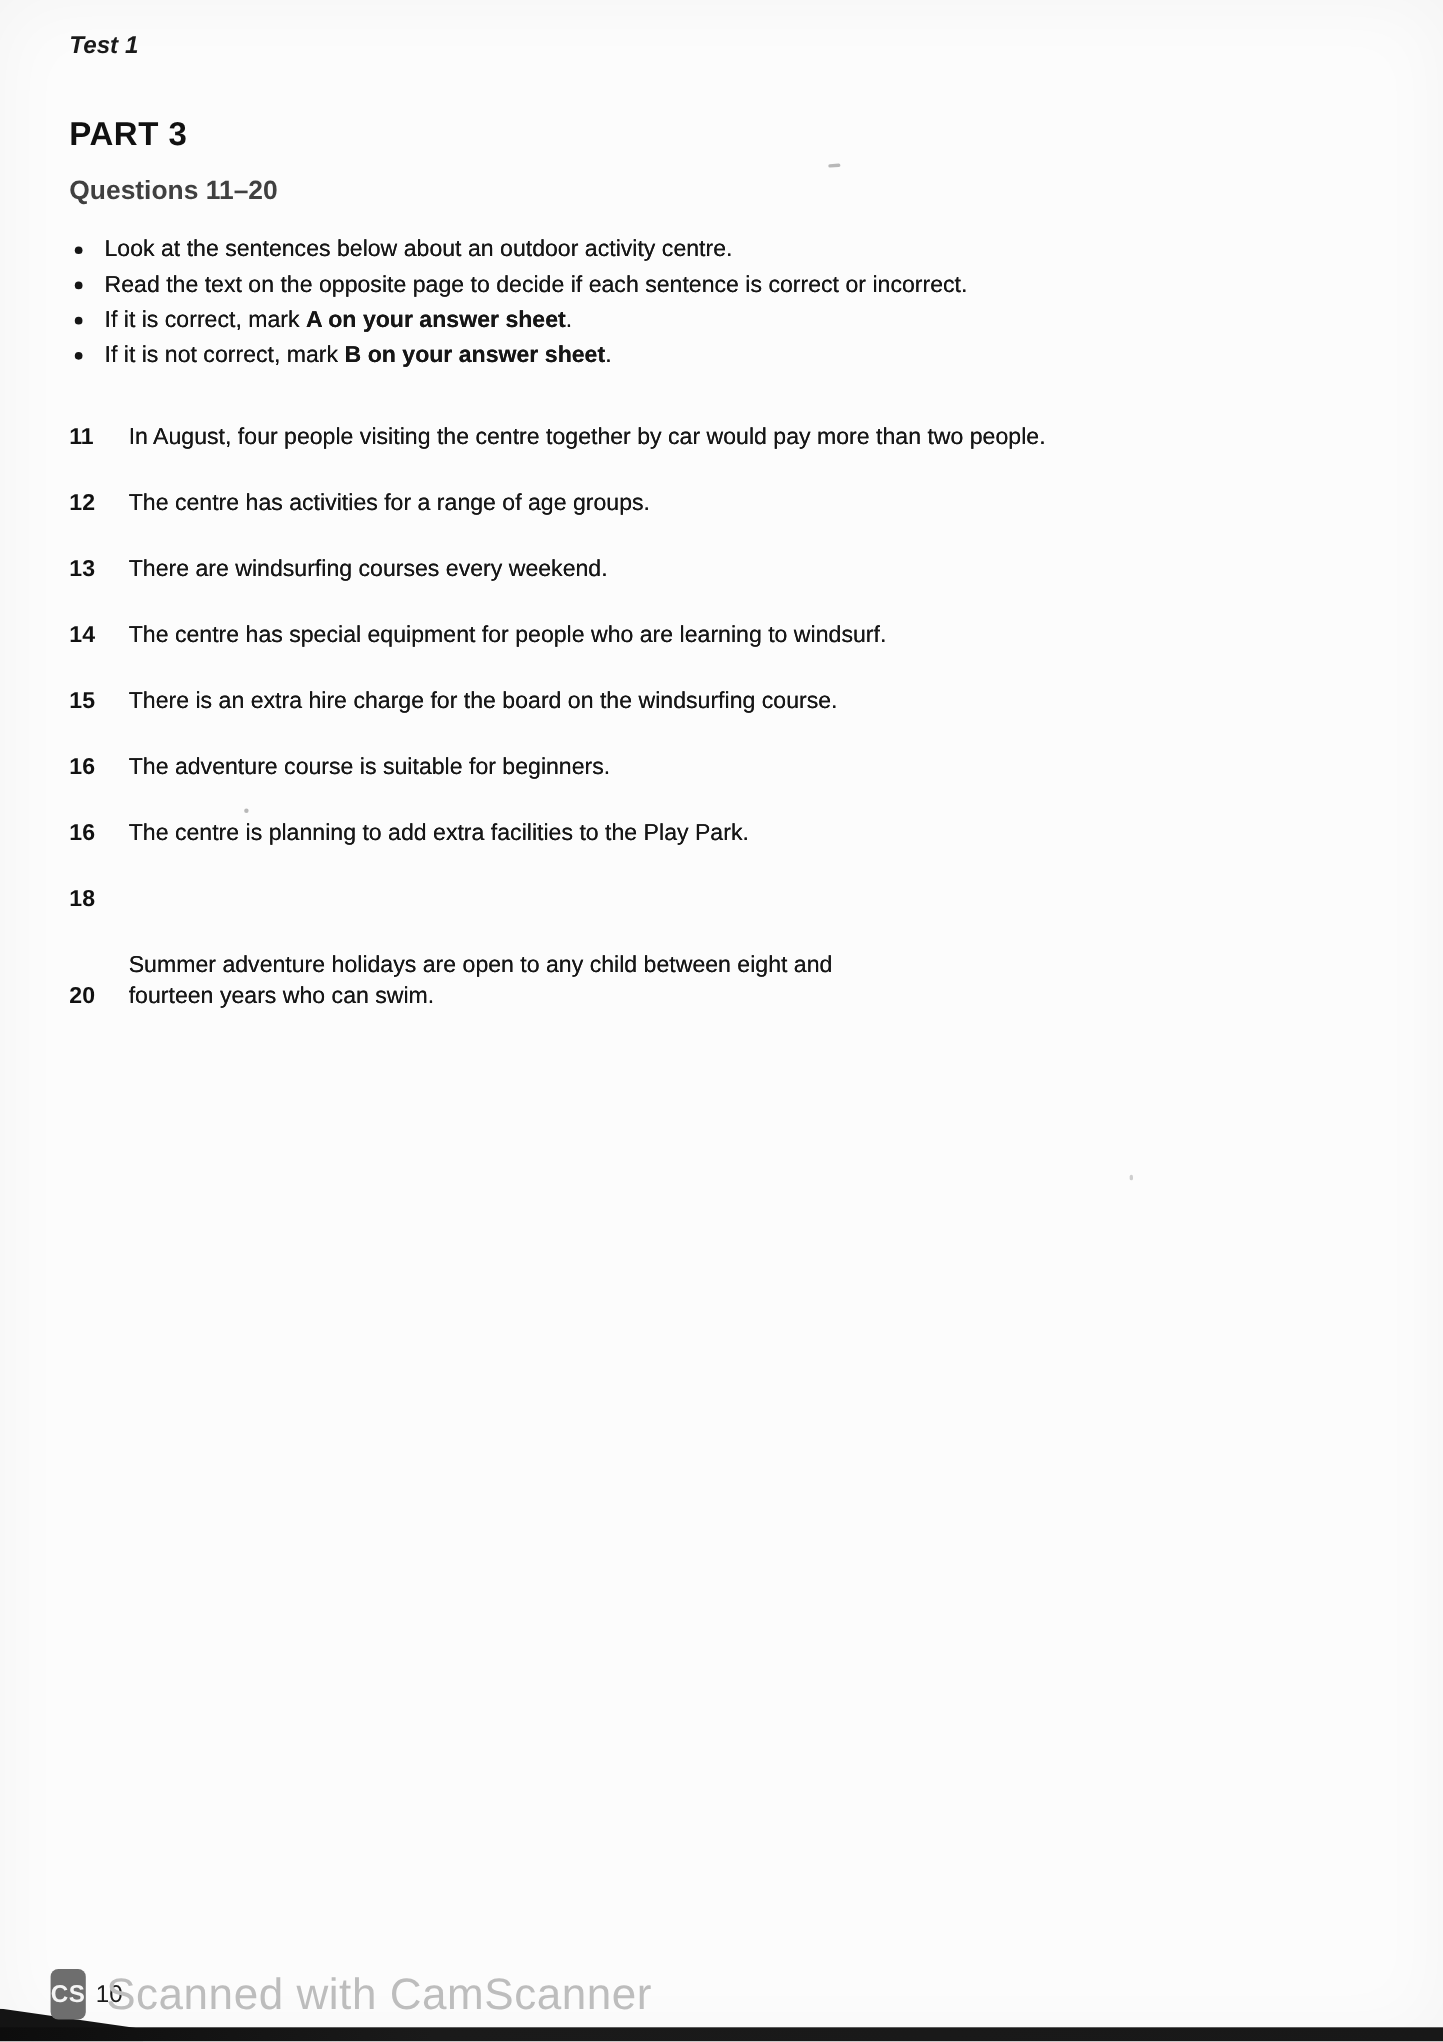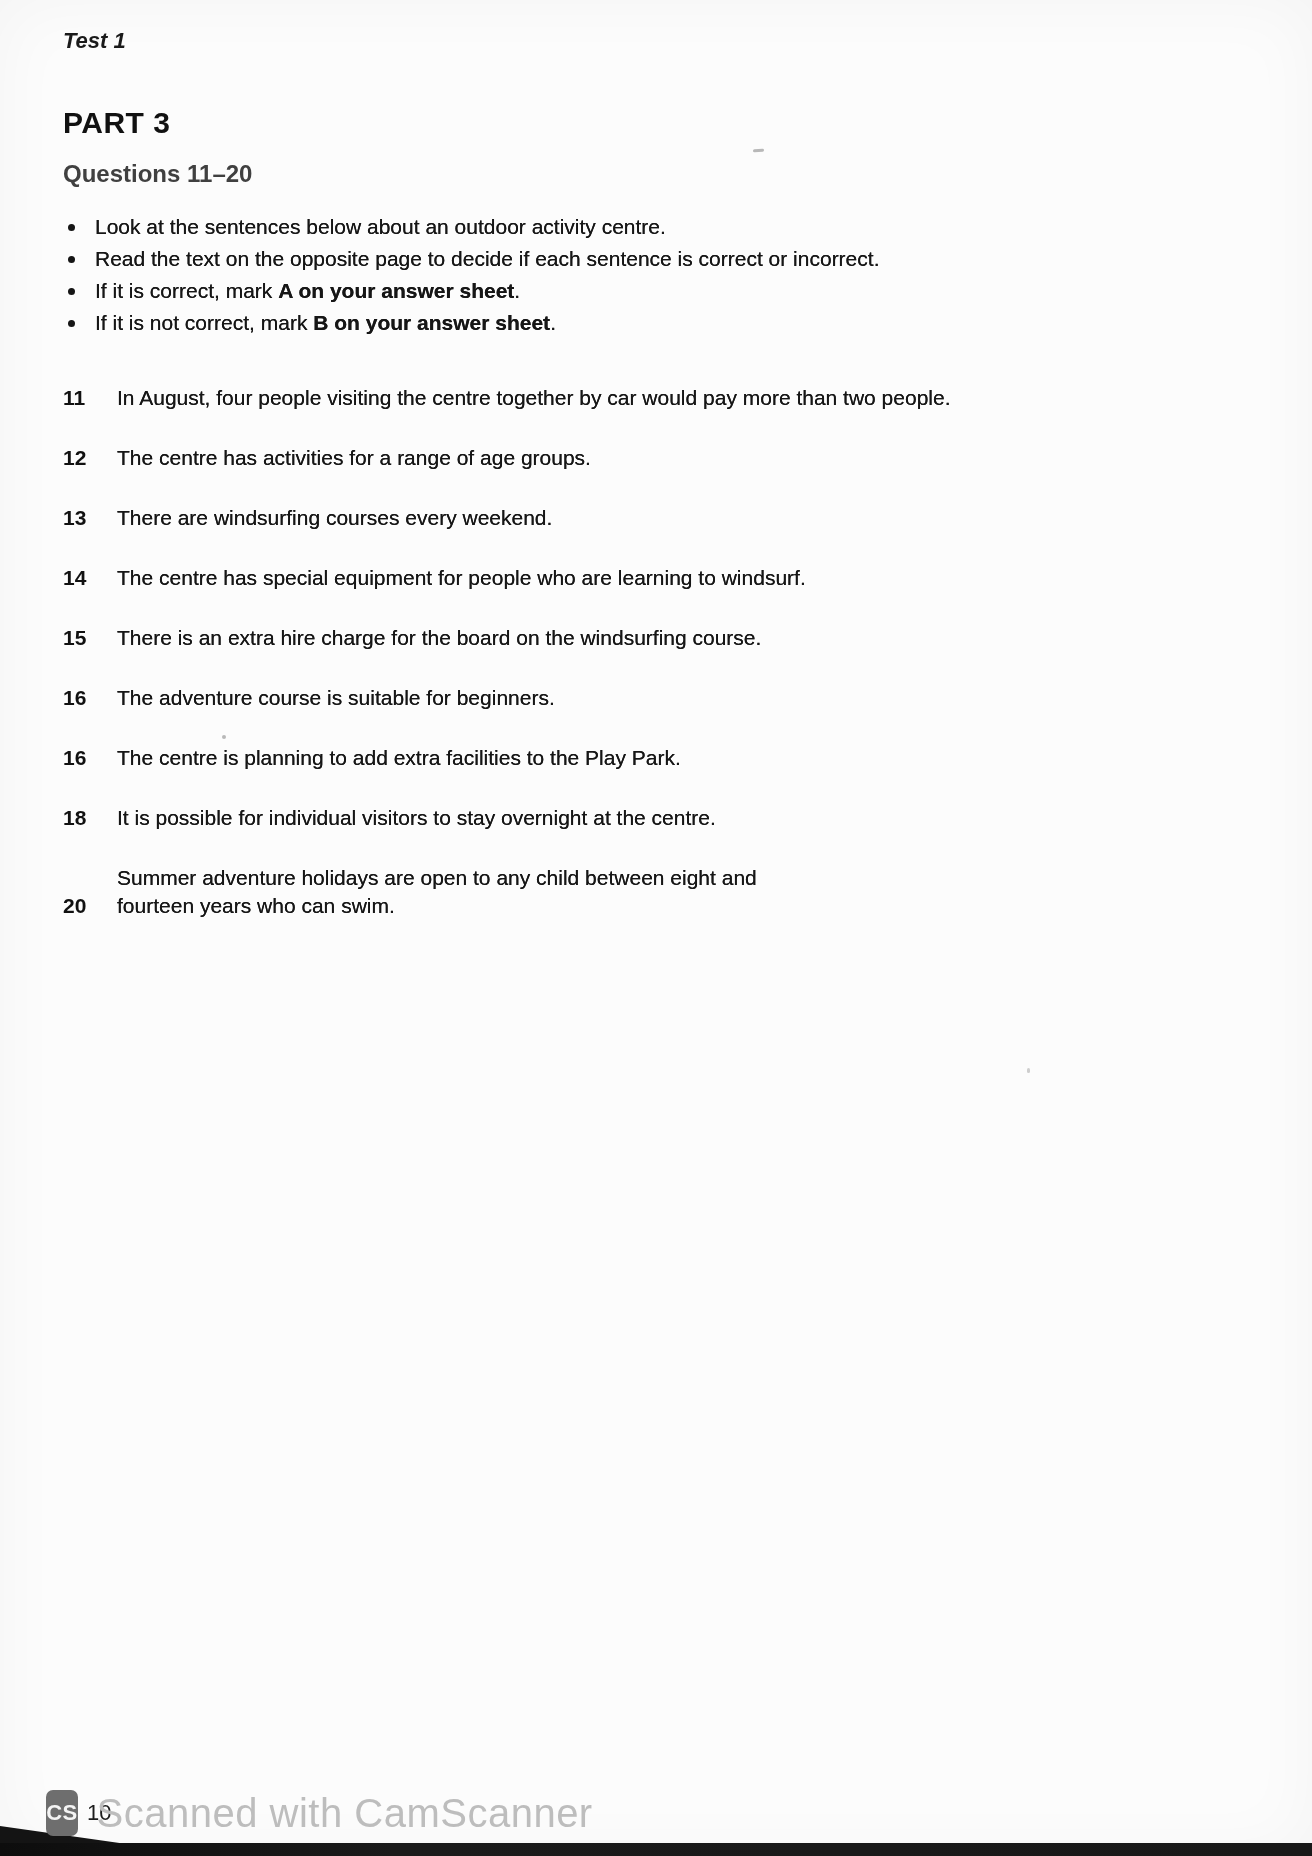--- a/index.html
+++ b/index.html
@@ -135,21 +135,20 @@
       <div class="q-row">
         <span class="q-num">16</span>
         <span class="q-text">The adventure course is suitable for beginners.</span>
       </div>
       <div class="q-row">
         <span class="q-num">16</span>
         <span class="q-text">The centre is planning to add extra facilities to the Play Park.</span>
       </div>
       <div class="q-row">
         <span class="q-num">18</span>
-        <span class="q-text">It is possible for individual visitors to stay overnight at the centre.</span>
       </div>
       <div class="q-row">
         <span class="q-num">20</span>
         <span class="q-text">Summer adventure holidays are open to any child between eight and
 fourteen years who can swim.</span>
       </div>
     </div>
 
   </div>
 

